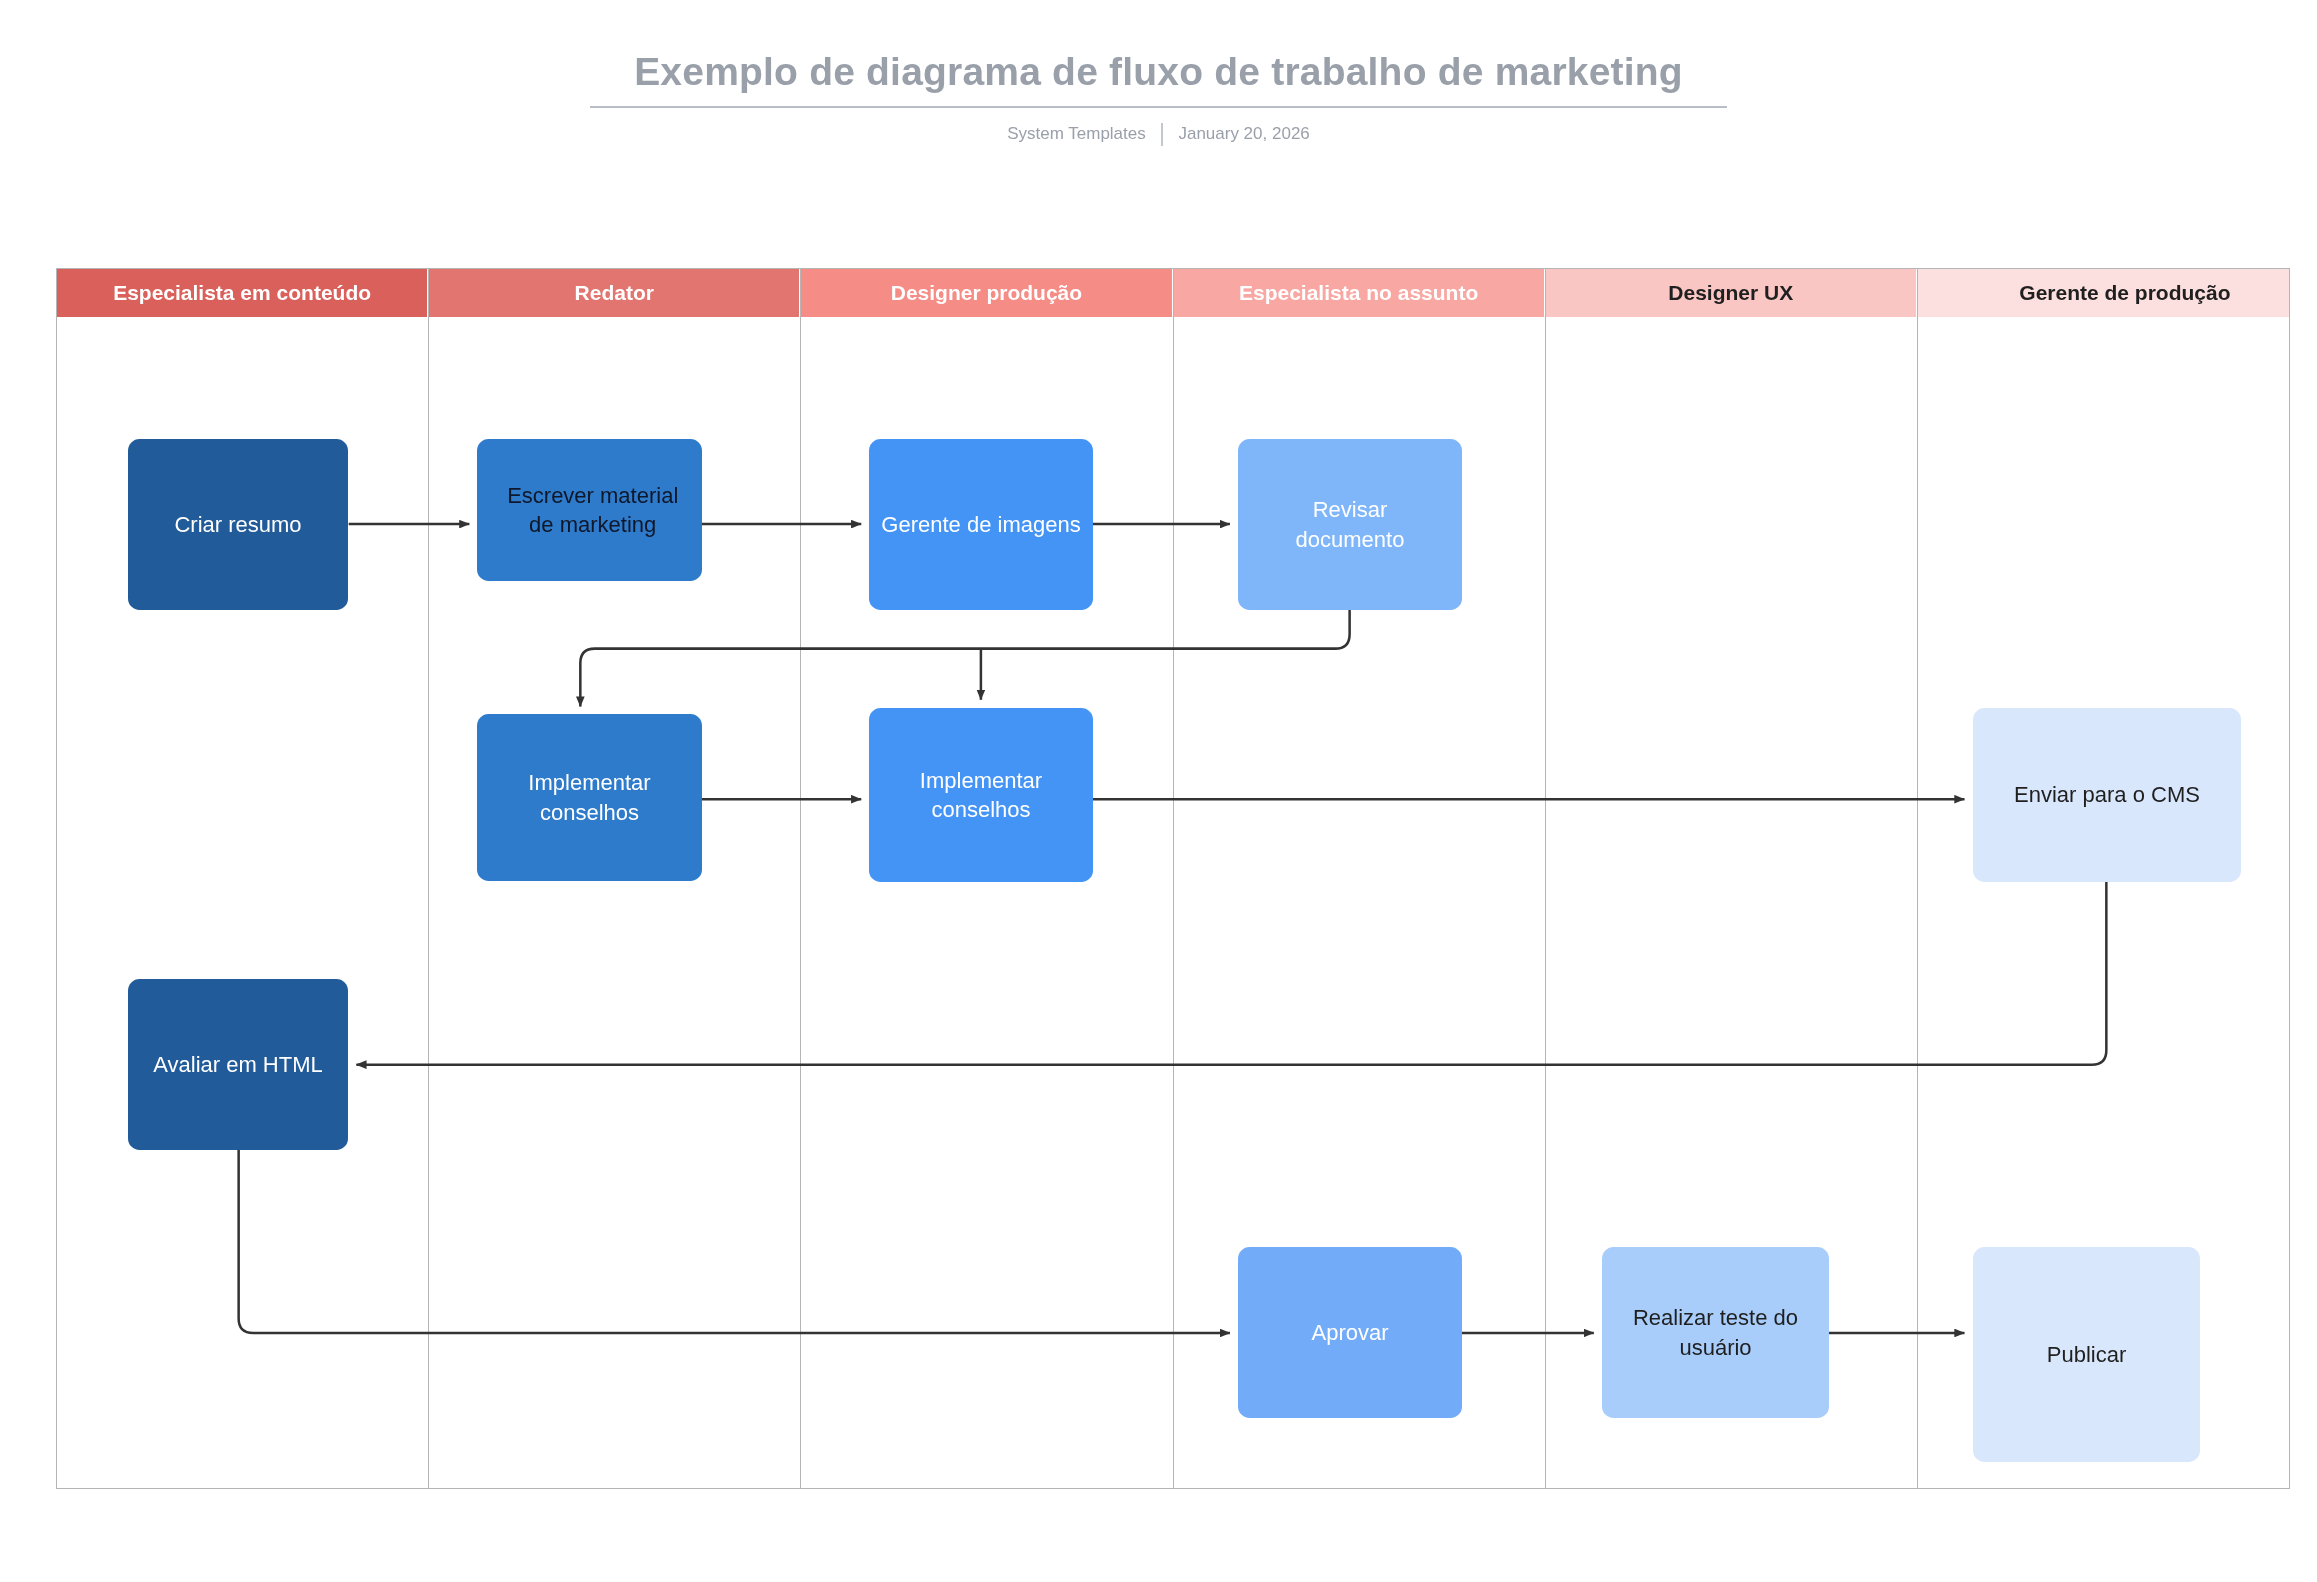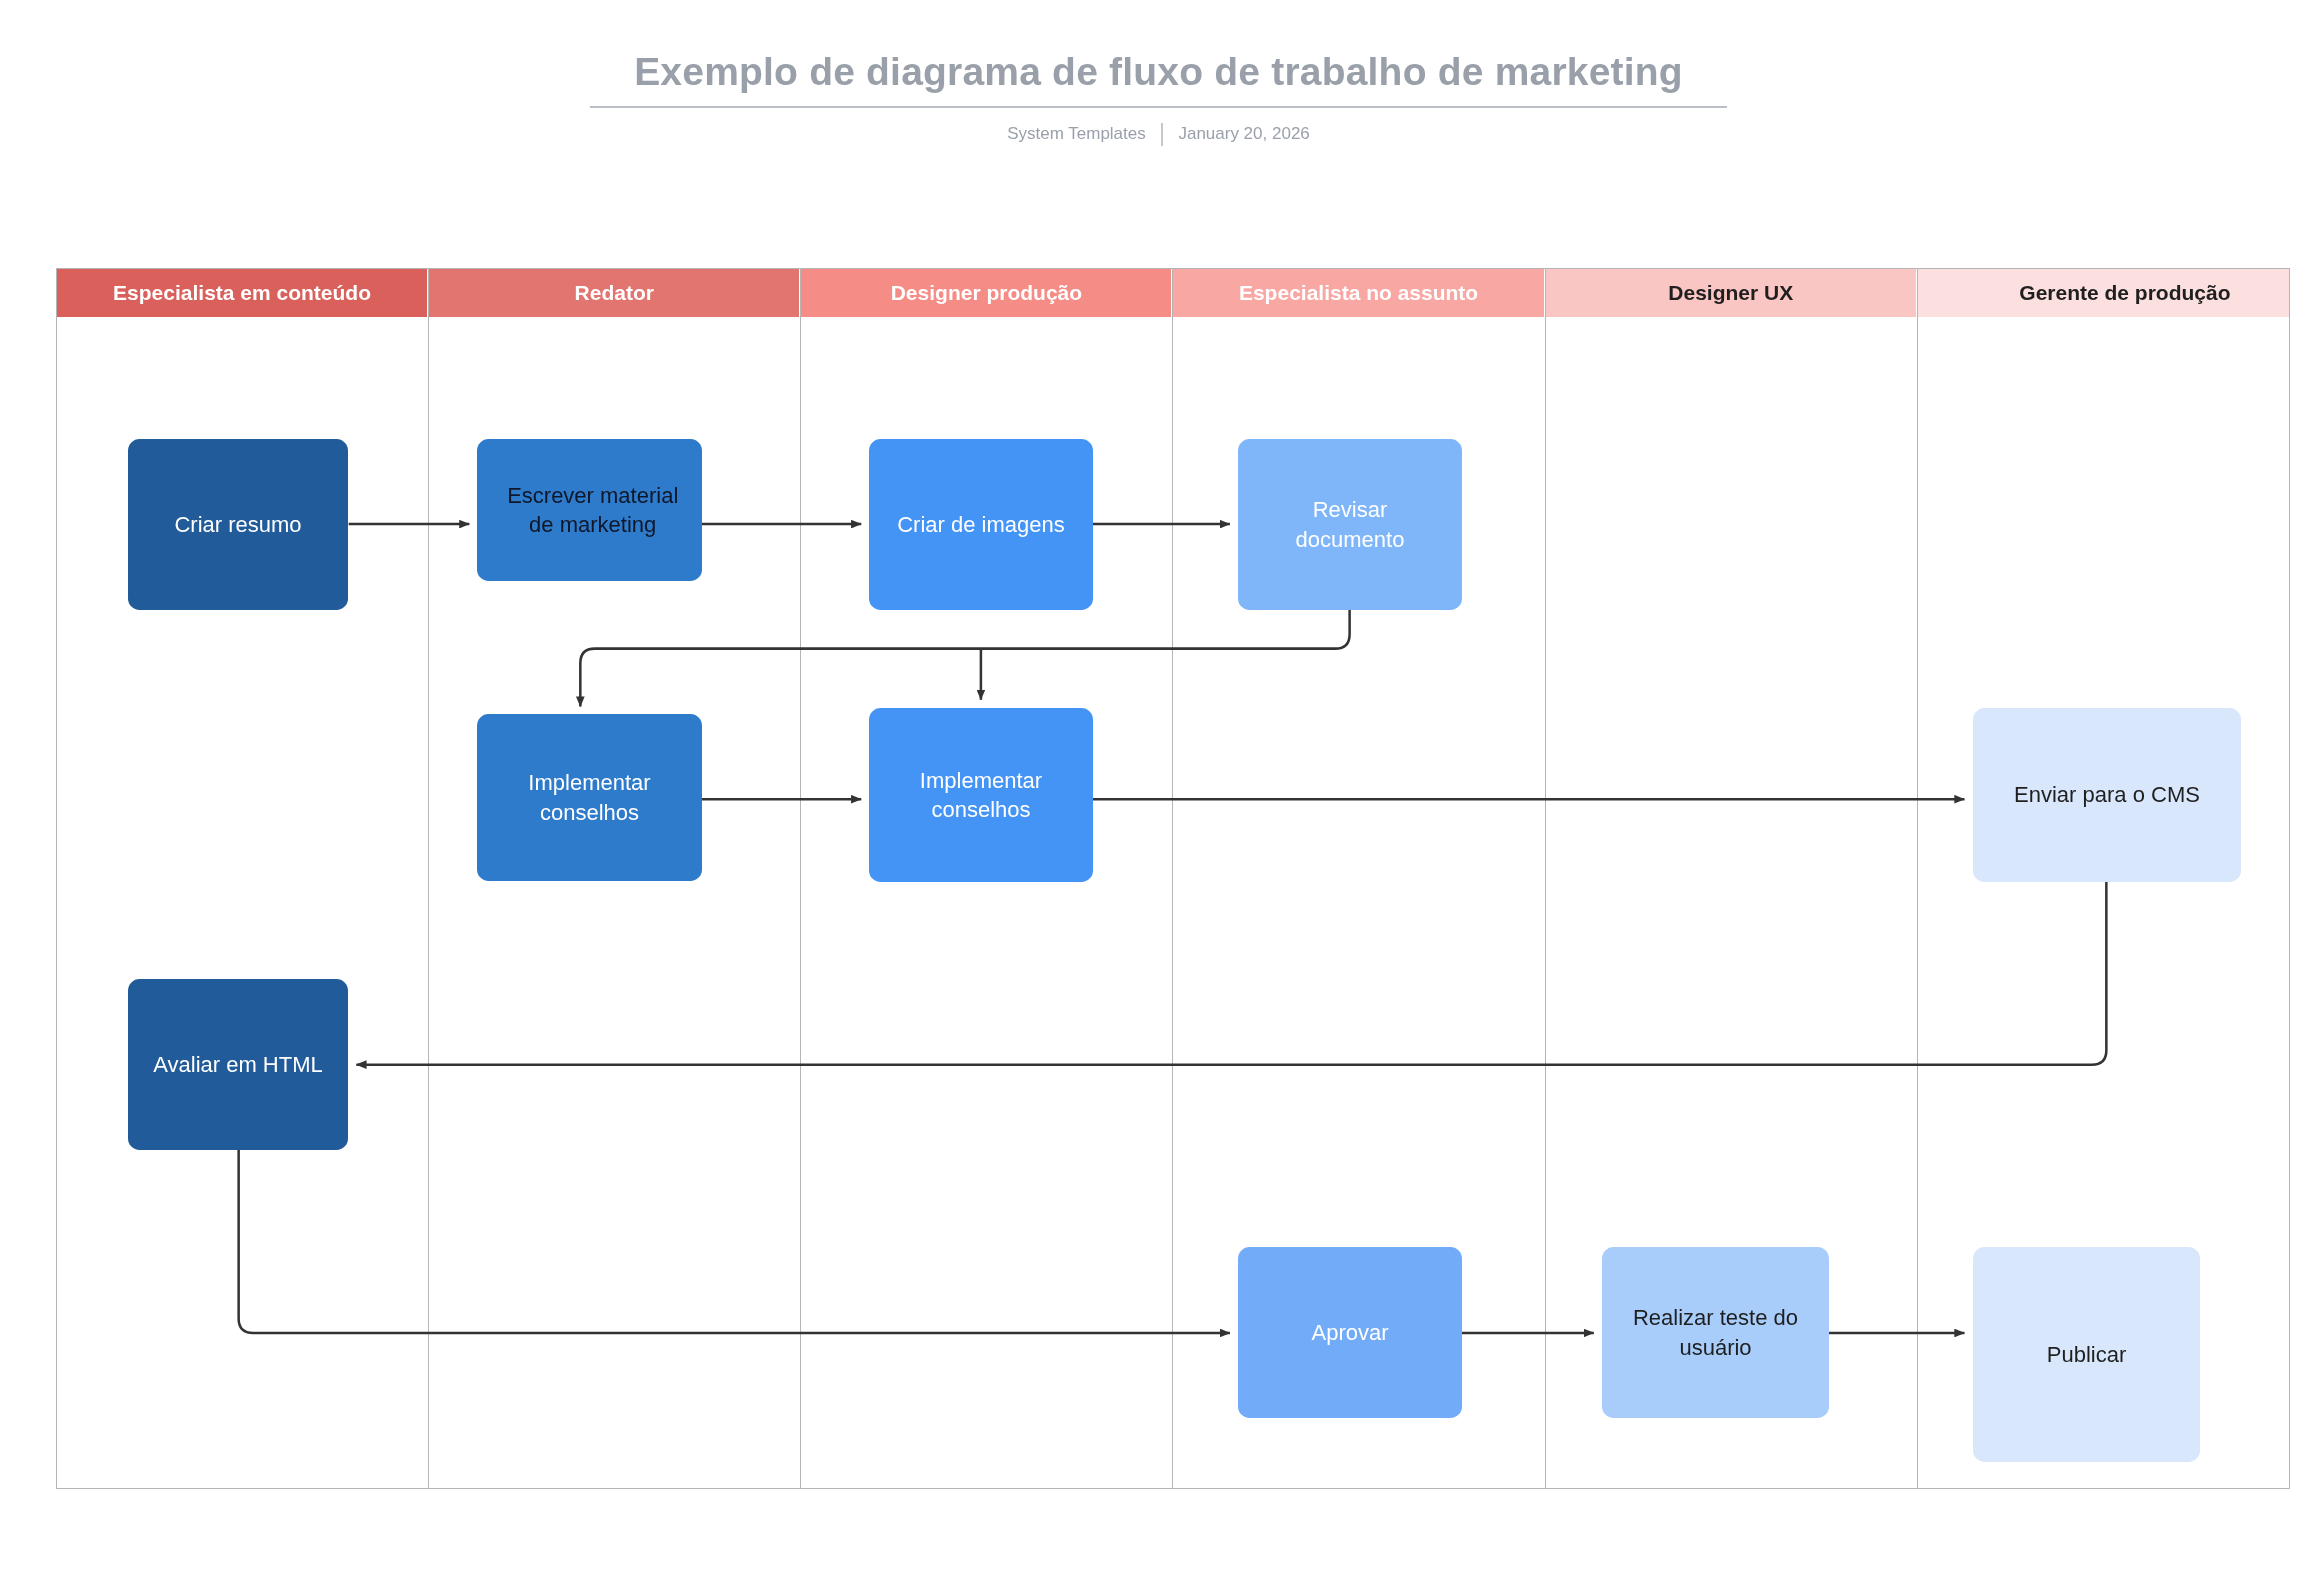--- a/index.html
+++ b/index.html
@@ -45,21 +45,20 @@
     background: #c3c8cf;
   }
 
   
   .lane-grid {
     position: absolute;
     left: 56px; top: 268px;
     width: 2234px; height: 1221px;
     border: 1.9px solid #b5b5b5;
     display: flex;
-    justify-content: flex-end;
   }
   .lane {
     flex: 1 1 0;
     border-right: 1.9px solid #b5b5b5;
     position: relative;
     display: flex;
     flex-direction: column;
   }
   .lane:last-child { border-right: none; }
   .lane-header {
@@ -166,21 +165,21 @@
       <path d="M1514,1381 L1651,1381"></path>
 
       <path d="M1894,1381 L2035,1381"></path>
     </g>
   </svg>
 
   <div class="nodes" id="nodes-layer">
       <div class="node" style="left: 128px; top: 439px; width: 220px; height: 171px; background: rgb(33, 91, 153); color: rgb(255, 255, 255);">Criar resumo</div>
       <div class="node" style="left: 477px; top: 439px; width: 225px; height: 142px; background: rgb(46, 123, 203); color: #0f172a; padding-left: 18px;">Escrever material
 de marketing</div>
-      <div class="node" style="left: 869px; top: 439px; width: 224px; height: 171px; background: rgb(68, 148, 246); color: rgb(255, 255, 255);">Criar de imagens</div>
+      <div class="node" style="left: 869px; top: 439px; width: 224px; height: 171px; background: rgb(68, 148, 246); color: rgb(255, 255, 255);">Gerente de imagens</div>
       <div class="node" style="left: 1238px; top: 439px; width: 224px; height: 171px; background: rgb(127, 182, 249); color: rgb(255, 255, 255);">Revisar
 documento</div>
       <div class="node" style="left: 477px; top: 714px; width: 225px; height: 167px; background: rgb(46, 123, 203); color: rgb(255, 255, 255);">Implementar
 conselhos</div>
       <div class="node" style="left: 869px; top: 708px; width: 224px; height: 174px; background: rgb(68, 148, 246); color: rgb(255, 255, 255);">Implementar
 conselhos</div>
       <div class="node" style="left: 1973px; top: 708px; width: 268px; height: 174px; background: rgb(216, 231, 252); color: rgb(31, 31, 31);">Enviar para o CMS</div>
       <div class="node" style="left: 128px; top: 979px; width: 220px; height: 171px; background: rgb(33, 91, 153); color: rgb(255, 255, 255);">Avaliar em HTML</div>
       <div class="node" style="left: 1238px; top: 1247px; width: 224px; height: 171px; background: rgb(114, 172, 248); color: rgb(255, 255, 255);">Aprovar</div>
       <div class="node" style="left: 1602px; top: 1247px; width: 227px; height: 171px; background: rgb(168, 205, 251); color: rgb(31, 31, 31);">Realizar teste do

